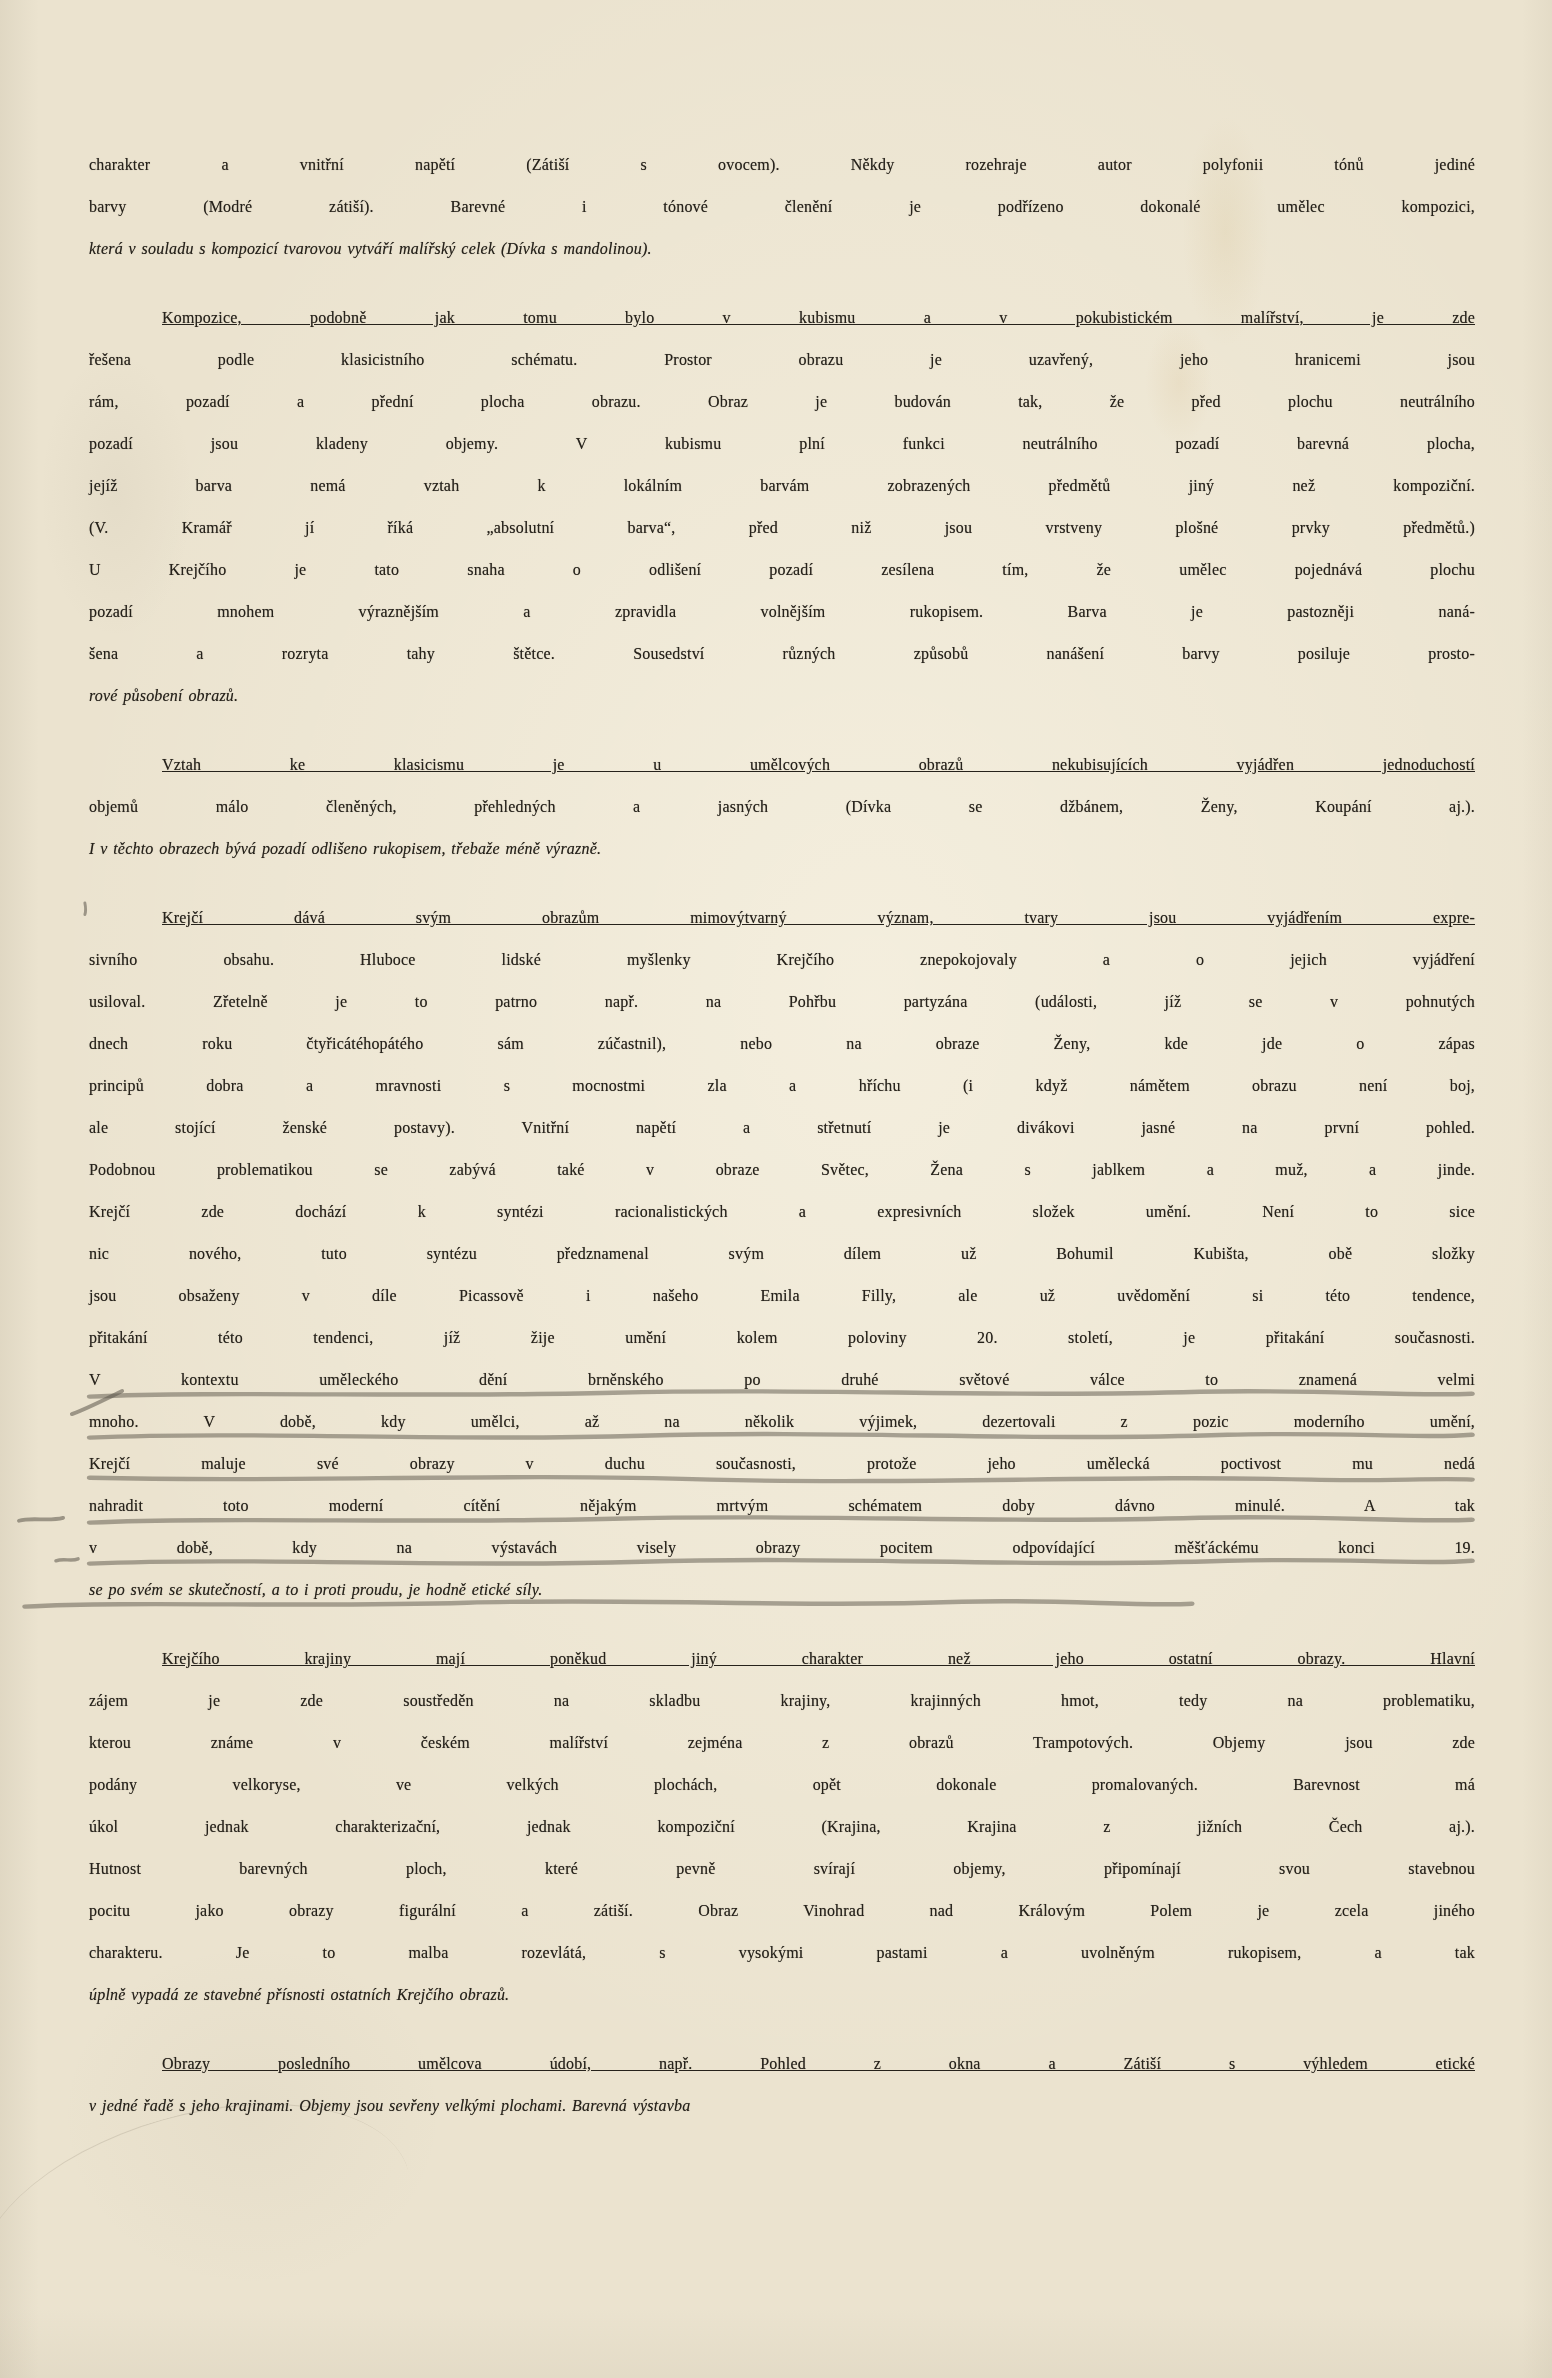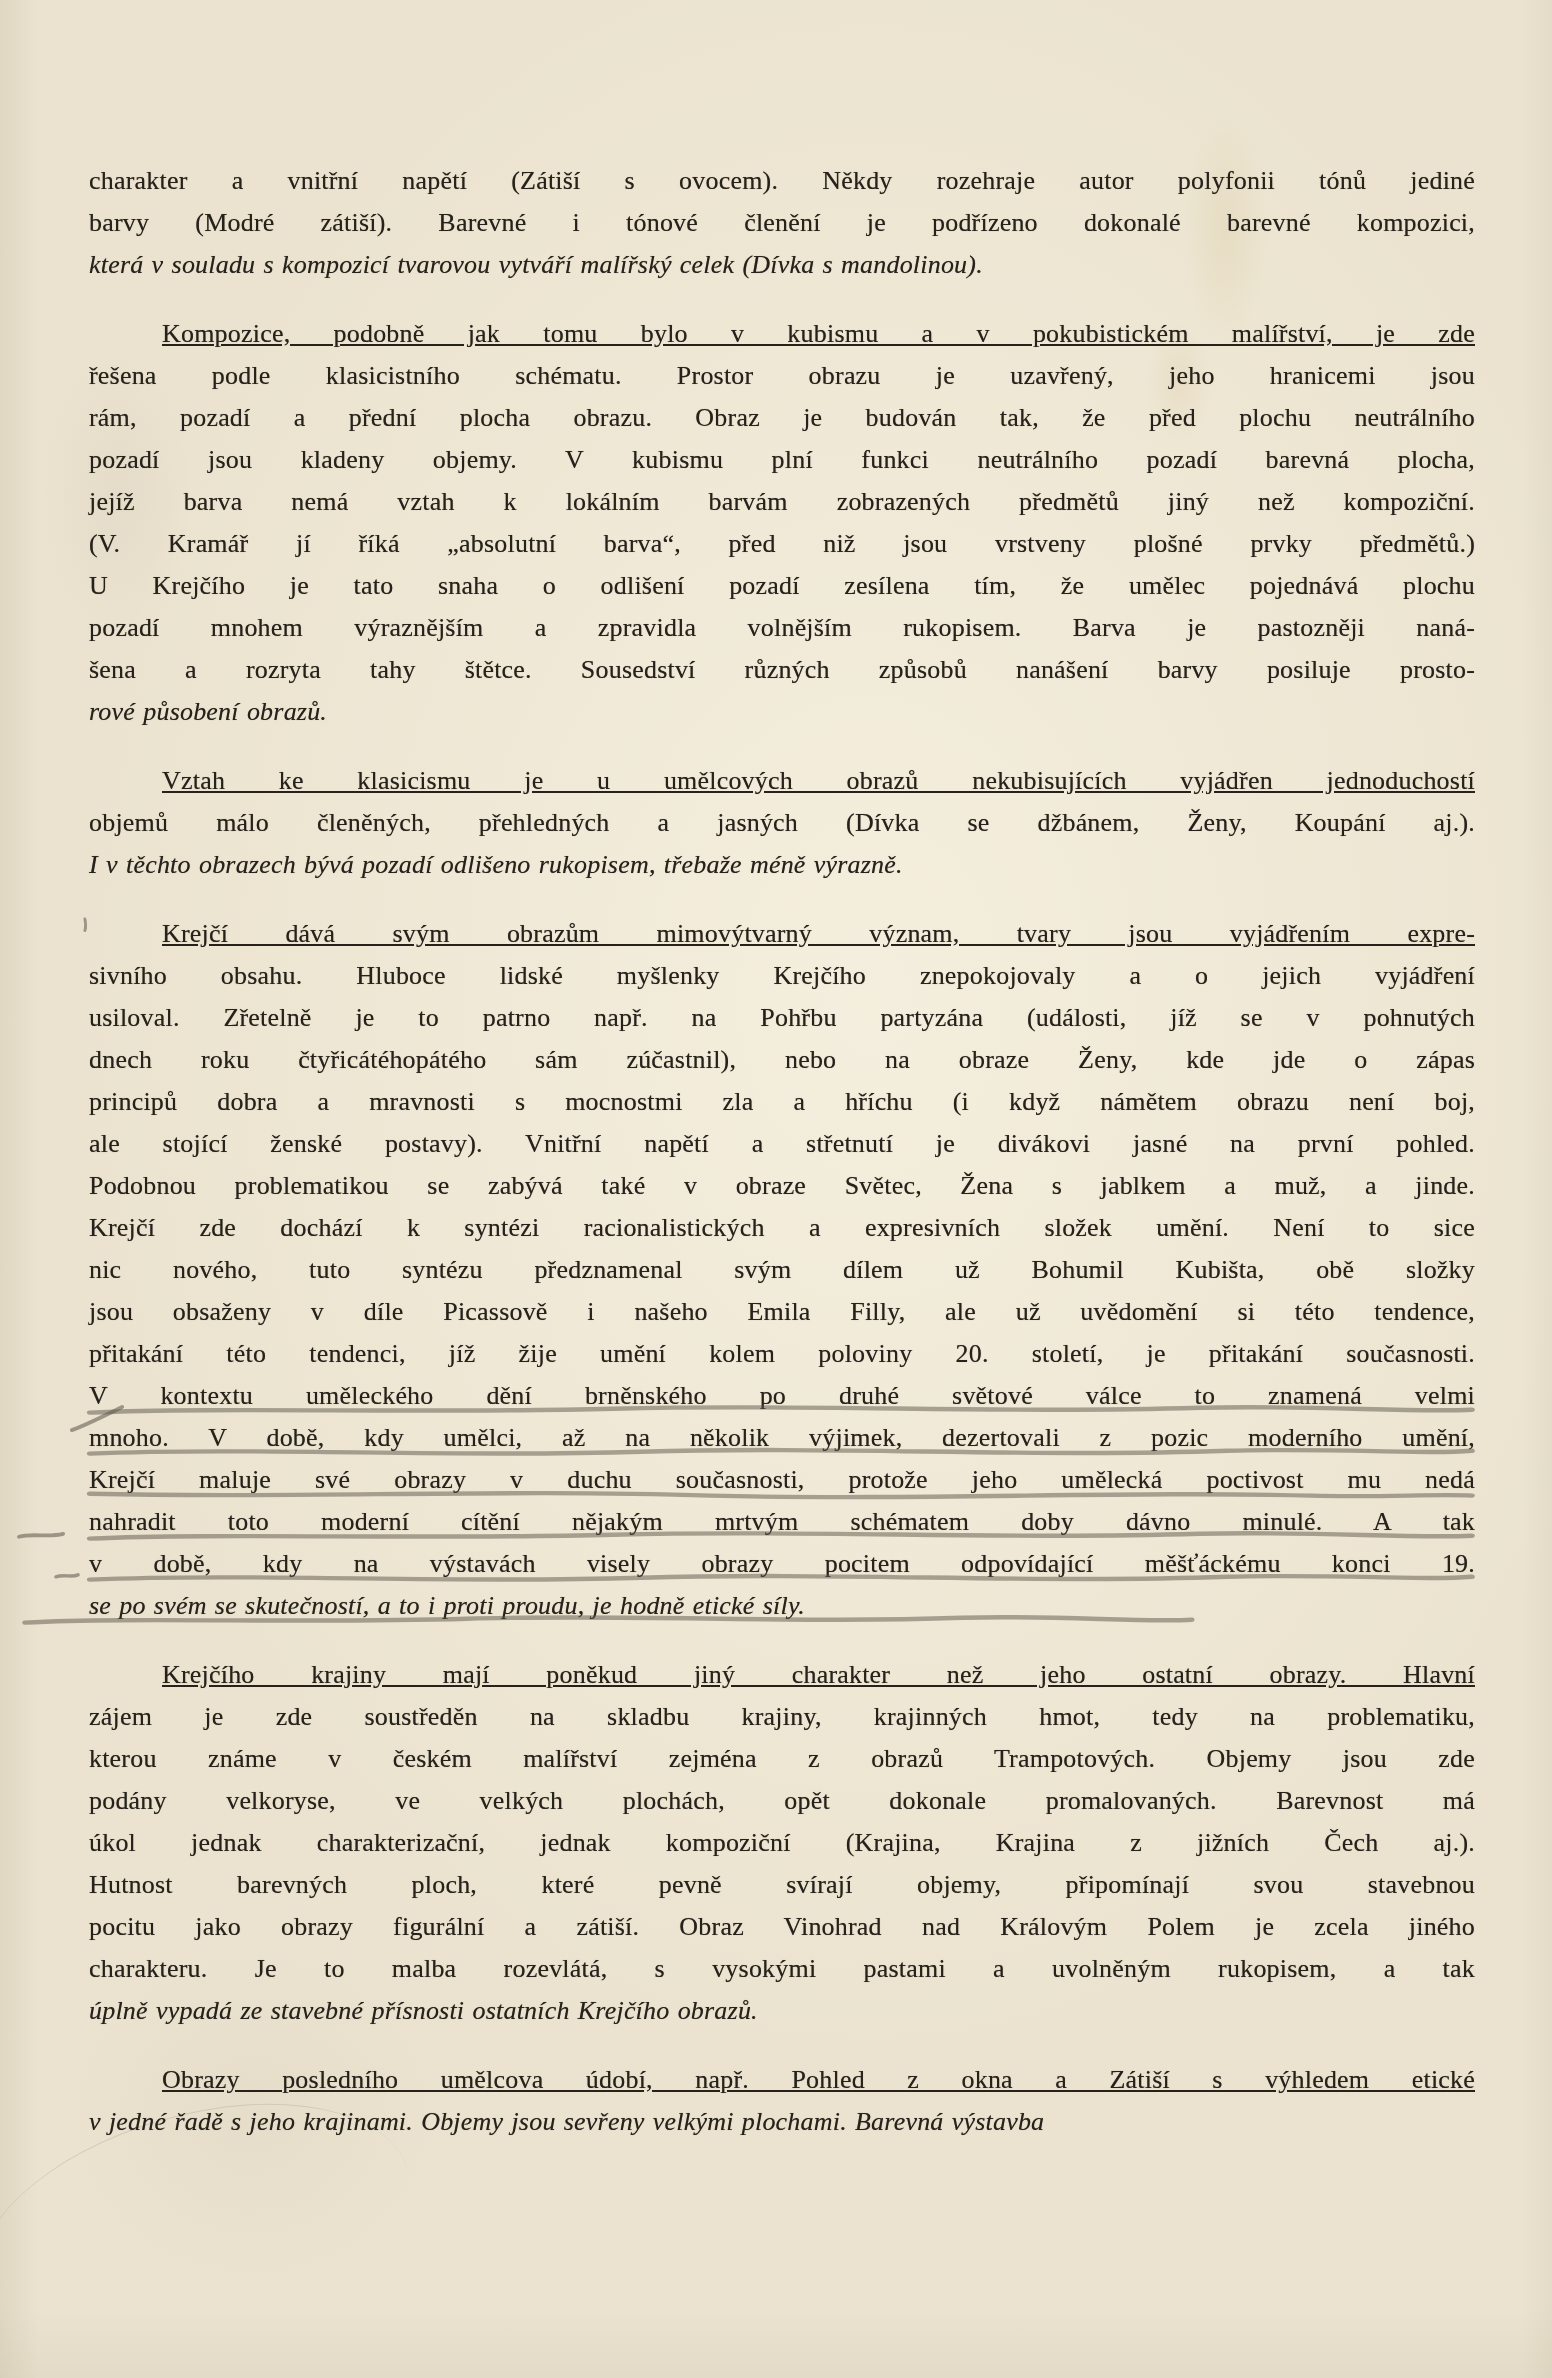--- a/index.html
+++ b/index.html
@@ -18,23 +18,23 @@
   }
   .stain{position:absolute;border-radius:50%;pointer-events:none;}
   .stain.s1{left:1182px;top:115px;width:87px;height:233px;background:radial-gradient(ellipse,rgba(196,168,104,0.14),rgba(196,168,104,0) 70%);}
   .stain.s2{left:1145px;top:320px;width:68px;height:126px;background:radial-gradient(ellipse,rgba(196,160,96,0.12),rgba(196,160,96,0) 70%);}
   .stain.s3{left:39px;top:349px;width:155px;height:291px;background:radial-gradient(ellipse,rgba(120,110,92,0.06),rgba(120,110,92,0) 70%);}
   .stain.s4{left:58px;top:1941px;width:388px;height:349px;background:radial-gradient(ellipse,rgba(130,118,96,0.05),rgba(130,118,96,0) 70%);}
   .crease{position:absolute;left:-29px;top:2115px;width:446px;height:233px;border-radius:50%;
     border-top:1px solid rgba(110,100,82,0.18);transform:rotate(-16deg);pointer-events:none;}
 
   .text-block{
-    position:absolute;left:89px;top:160px;width:1386px;
+    position:absolute;left:89px;top:144px;width:1386px;
     color:#26221b;
-    font-size:26px;
+    font-size:16px;
     letter-spacing:0.2px;
     word-spacing:1.5px;
     text-shadow:0 0 0.7px rgba(45,40,32,0.55);
   }
   .para{margin:0;}
   .para + .para{margin-top:27px;}
   .line{
     position:relative;
     height:42px;line-height:42px;
     text-align:justify;text-align-last:justify;
@@ -53,21 +53,21 @@
 
 <div class="page">
   <div class="stain s1"></div>
   <div class="stain s2"></div>
   <div class="stain s3"></div>
   <div class="stain s4"></div>
   <div class="crease"></div>
   <div class="text-block">
       <div class="para">
         <div class="line"><span>charakter a vnitřní napětí (Zátiší s ovocem). Někdy rozehraje autor polyfonii tónů jediné</span></div>
-        <div class="line"><span>barvy (Modré zátiší). Barevné i tónové členění je podřízeno dokonalé barevné kompozici,</span></div>
+        <div class="line"><span>barvy (Modré zátiší). Barevné i tónové členění je podřízeno dokonalé umělec kompozici,</span></div>
         <div class="line last"><span>která v souladu s kompozicí tvarovou vytváří malířský celek (Dívka s mandolinou).</span></div>
       </div>
       <div class="para">
         <div class="line indent"><span>Kompozice, podobně jak tomu bylo v kubismu a v pokubistickém malířství, je zde</span></div>
         <div class="line"><span>řešena podle klasicistního schématu. Prostor obrazu je uzavřený, jeho hranicemi jsou</span></div>
         <div class="line"><span>rám, pozadí a přední plocha obrazu. Obraz je budován tak, že před plochu neutrálního</span></div>
         <div class="line"><span>pozadí jsou kladeny objemy. V kubismu plní funkci neutrálního pozadí barevná plocha,</span></div>
         <div class="line"><span>jejíž barva nemá vztah k lokálním barvám zobrazených předmětů jiný než kompoziční.</span></div>
         <div class="line"><span>(V. Kramář jí říká „absolutní barva“, před niž jsou vrstveny plošné prvky předmětů.)</span></div>
         <div class="line"><span>U Krejčího je tato snaha o odlišení pozadí zesílena tím, že umělec pojednává plochu</span></div>

